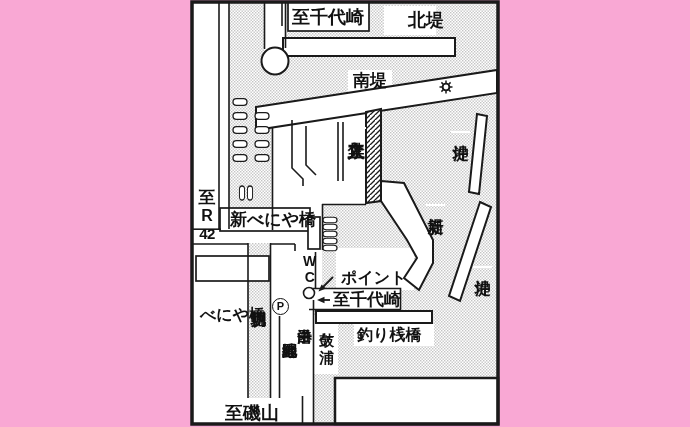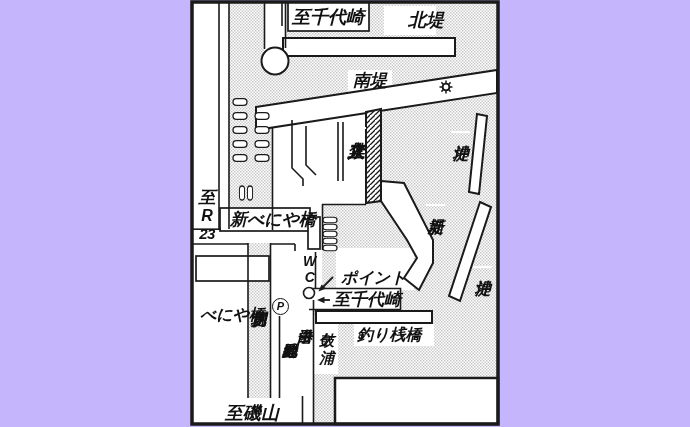--- a/index.html
+++ b/index.html
@@ -1,17 +1,17 @@
 <!DOCTYPE html>
 <html><head>
 <meta charset="utf-8">
 <style>
   html,body{margin:0;padding:0;background:#ffffff;}
-  #stage{position:relative;width:690px;height:427px;background:#c4b5fd;overflow:hidden;
-         font-family:"Liberation Sans","DejaVu Sans",sans-serif;font-style:italic;}
+  #stage{position:relative;width:690px;height:427px;background:#f9a8d4;overflow:hidden;
+         font-family:"Liberation Sans","DejaVu Sans",sans-serif;}
   #mapsvg{position:absolute;left:0;top:0;}
   .lbl{position:absolute;color:#111;font-weight:600;line-height:1.05;white-space:nowrap;}
   .vtext{writing-mode:vertical-rl;text-orientation:upright;}
   .patch{background:#fff;}
   .ctr{display:flex;align-items:center;justify-content:center;}
   #r23{display:flex;flex-direction:column;align-items:center;gap:1px;}
   #pbadge{border:1.6px solid #111;border-radius:50%;background:#fff;
           font-weight:700;display:flex;align-items:center;justify-content:center;}
   #title{font-weight:800;letter-spacing:2px;}
 </style>
@@ -137,21 +137,21 @@
   <div class="lbl ctr" style="left:387px;top:9px;width:46px;height:23px;font-size:18px;margin-left:16px;">北堤</div>
   <div class="lbl ctr" style="left:350px;top:71px;width:40px;height:20px;font-size:17px;">南堤</div>
   <div class="lbl vtext patch" style="left:451px;top:131px;font-size:16px;padding:1px;">沖堤</div>
   <div class="lbl vtext patch" style="left:473px;top:266px;font-size:16px;padding:1px;">沖堤</div>
   <div class="lbl vtext patch" style="left:346px;top:127px;font-size:17px;padding:1px;">立入禁止</div>
   <div class="lbl vtext patch" style="left:426px;top:204px;font-size:16px;padding:1px;">新堤</div>
 
   <div id="r23" class="lbl" style="left:194px;top:189px;width:26px;">
     <span style="font-size:17px;">至</span>
     <span style="font-size:16px;">R</span>
-    <span style="font-size:15px;letter-spacing:-0.5px;">23</span>
+    <span style="font-size:15px;letter-spacing:-0.5px;">42</span>
   </div>
 
   <div class="lbl ctr" style="left:221px;top:210px;width:104px;height:19px;font-size:17px;">新べにや橋</div>
   <div class="lbl ctr" style="left:197px;top:258px;width:71px;height:21px;font-size:16px;margin-top:47px;">べにや橋</div>
   <div class="lbl vtext" style="left:302px;top:253px;font-size:14px;">WC</div>
 
   <div class="lbl" style="left:341px;top:270px;font-size:16px;">ポイント</div>
   <div class="lbl" style="left:333px;top:291px;font-size:17px;">至千代崎</div>
 
   <div id="pbadge" class="lbl" style="left:272px;top:298px;width:15px;height:15px;font-size:11px;">P</div>

